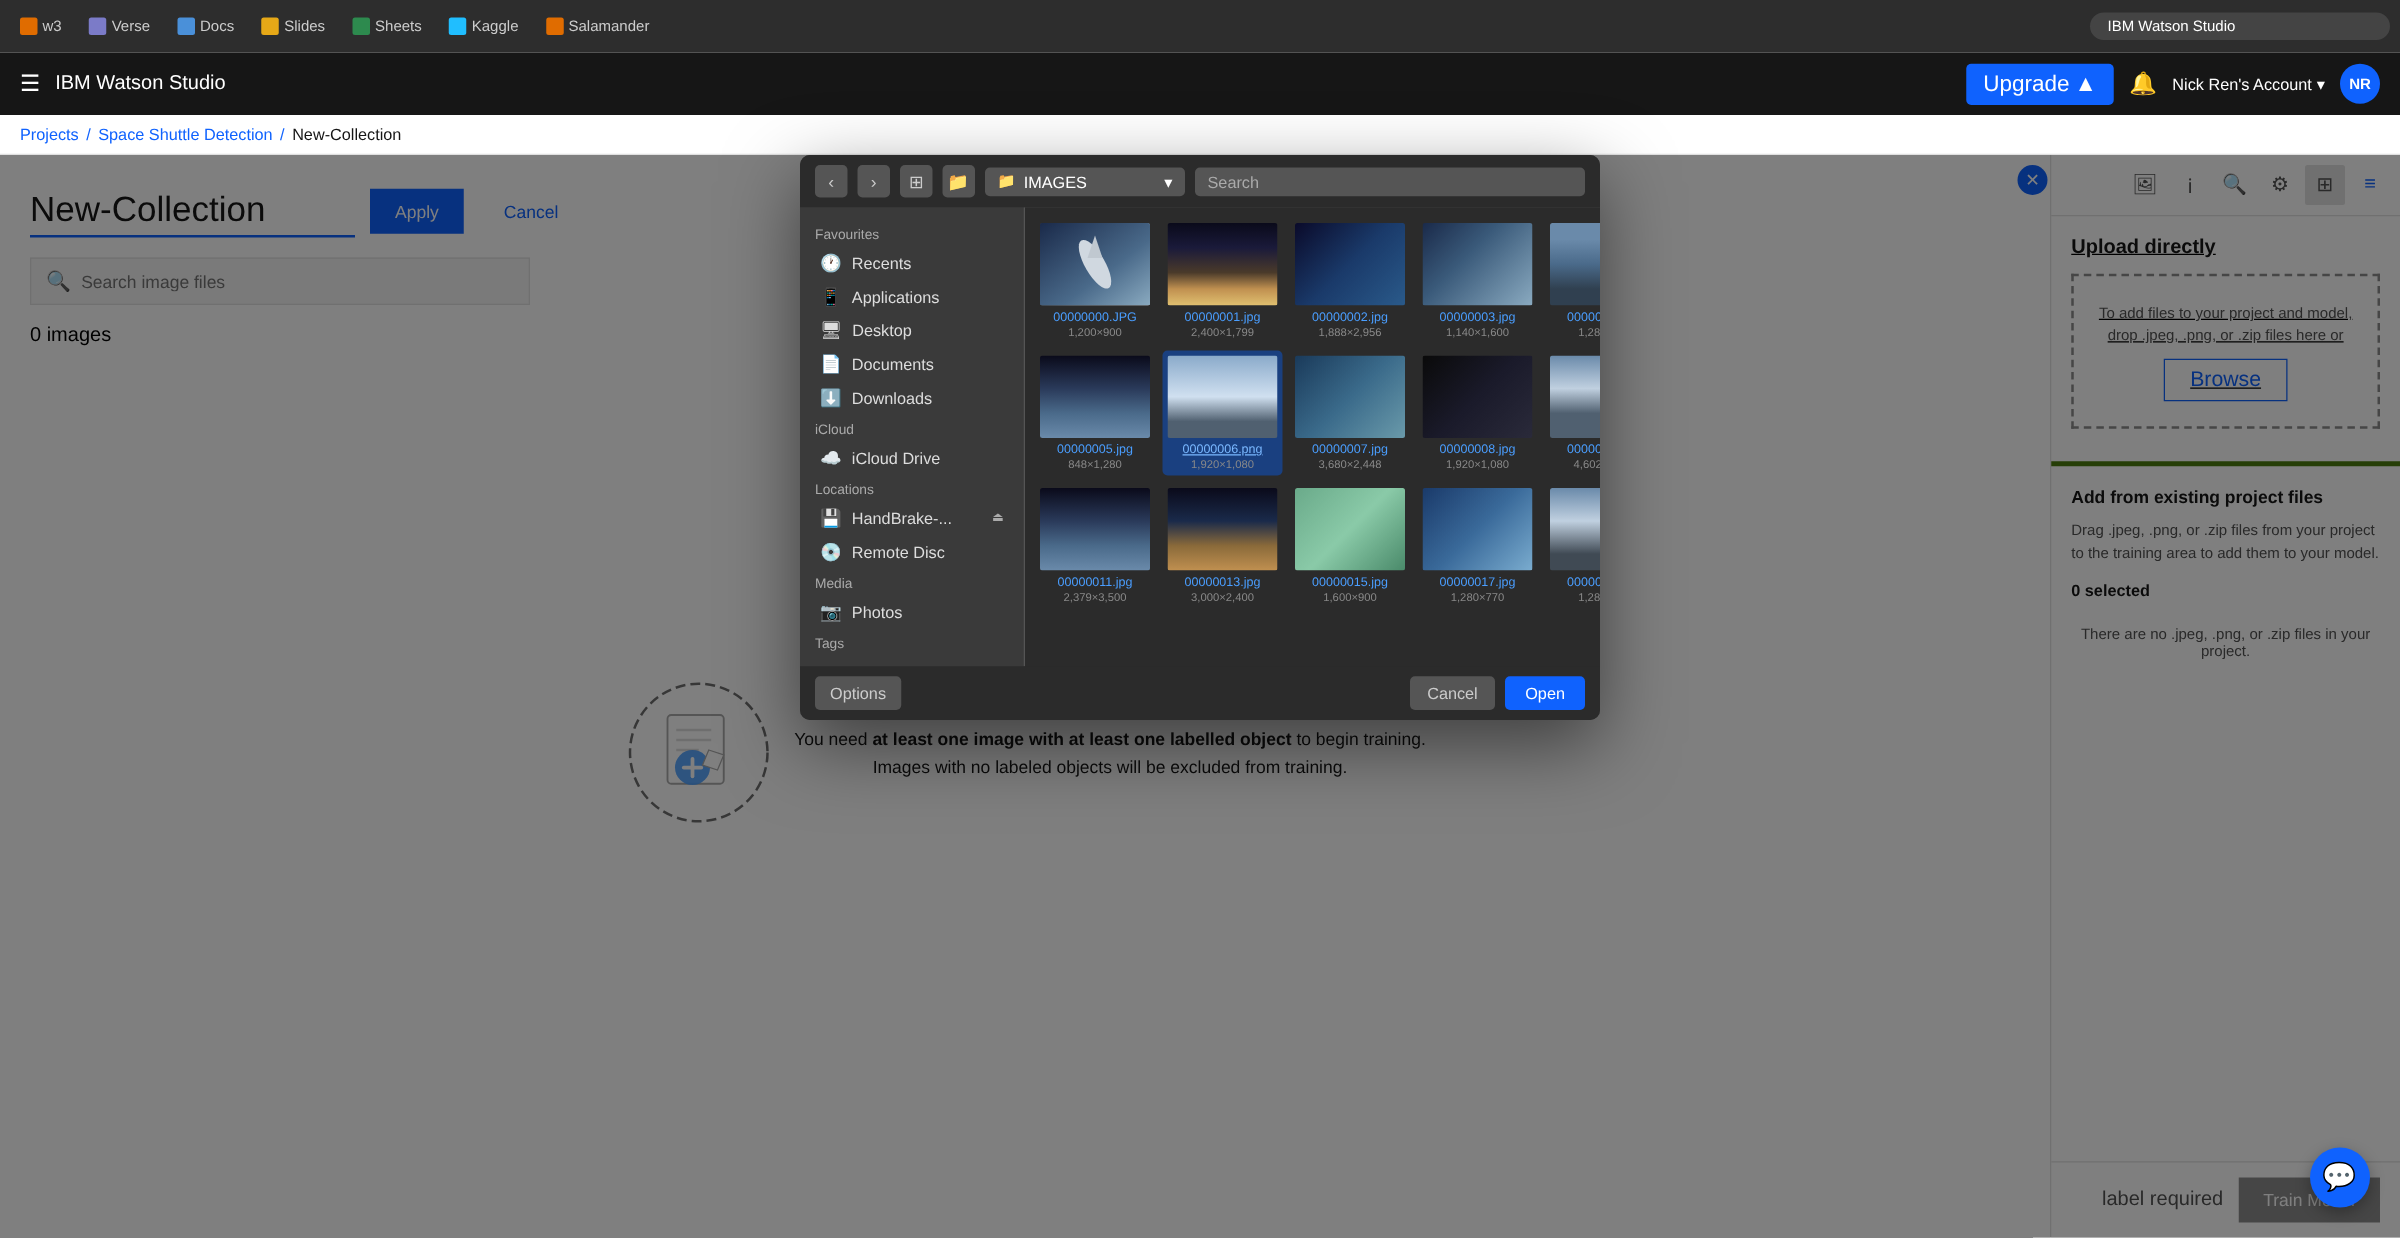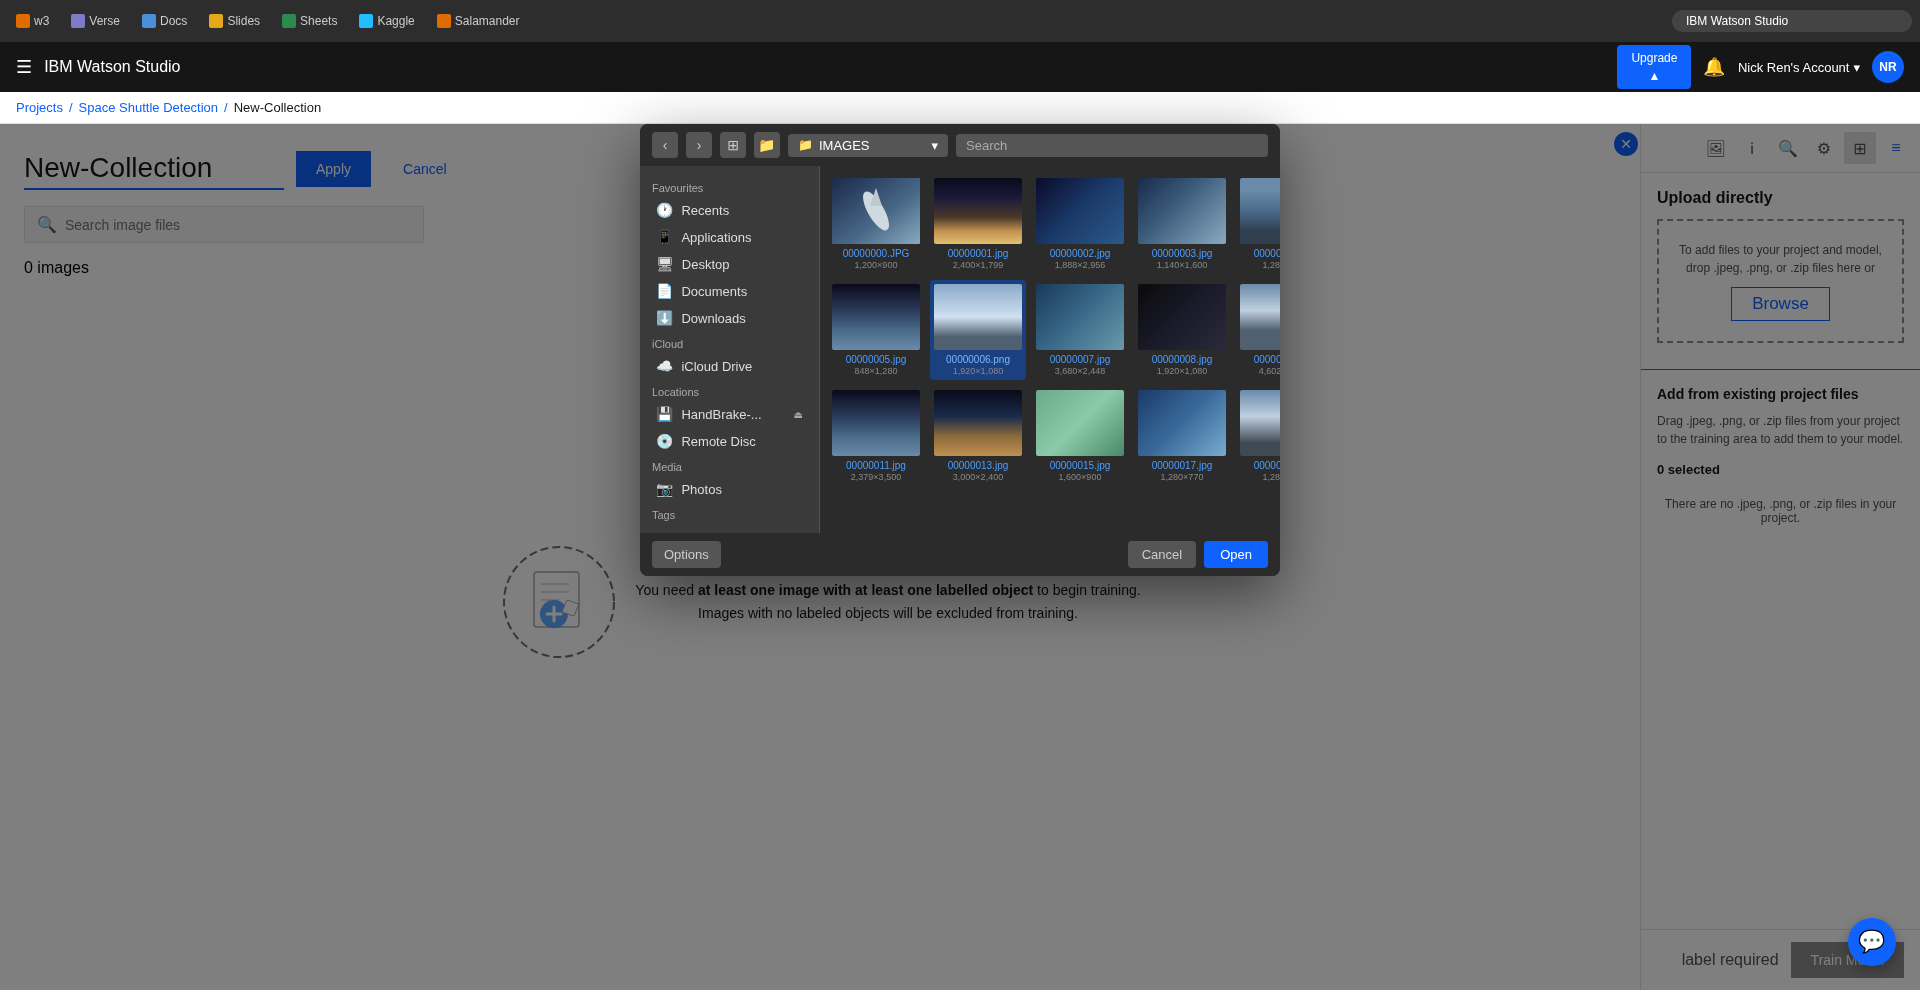--- a/index.html
+++ b/index.html
@@ -50,26 +50,25 @@
     .hamburger { font-size: 18px; cursor: pointer; color: #fff; }
     .app-logo { font-size: 16px; font-weight: 600; color: #fff; }
     .app-logo span { color: #fff; font-weight: 300; }
     .header-right { margin-left: auto; display: flex; align-items: center; gap: 12px; }
     .upgrade-btn {
       background: #0f62fe;
       color: #fff;
       border: none;
       border-radius: 4px;
       padding: 6px 14px;
-      font-size: 12px;
+      font-size: 18px;
       cursor: pointer;
       display: flex;
       align-items: center;
       gap: 4px;
-      flex-direction: column;
     }
     .bell-icon { color: #fff; font-size: 18px; cursor: pointer; }
     .account-label { color: #fff; font-size: 13px; cursor: pointer; display: flex; align-items: center; gap: 4px; }
     .avatar { width: 32px; height: 32px; border-radius: 50%; background: #0f62fe; display: flex; align-items: center; justify-content: center; color: #fff; font-size: 12px; font-weight: 600; }
 
     
     .breadcrumb {
       height: 32px;
       background: #fff;
       display: flex;
@@ -207,21 +206,22 @@
       color: #fff;
       font-size: 14px;
       cursor: pointer;
       position: absolute;
       right: 282px;
       top: 94px;
     }
 
     .upload-section {
       padding: 16px;
-      border-bottom: 1px solid #4d7c0f;
+      border-bottom: 4px solid #4d7c0f;
+      text-decoration: underline;
     }
     .upload-title { font-size: 16px; font-weight: 600; color: #161616; margin-bottom: 12px; }
     .drop-zone {
       border: 2px dashed #8d8d8d;
       padding: 20px 12px;
       text-align: center;
       font-size: 12px;
       color: #525252;
       line-height: 1.5;
       margin-bottom: 10px;
@@ -775,21 +775,21 @@
               <div style="width:100%;height:100%;background:linear-gradient(180deg,#0a0a1a 0%,#2a3a5a 40%,#4a6a8a 70%,#6a8aaa 100%);"></div>
             </div>
             <div class="file-label">00000005.jpg</div>
             <div class="file-dims">848×1,280</div>
           </div>
 
           <div class="file-item selected">
             <div class="file-thumb">
               <div style="width:100%;height:100%;background:linear-gradient(180deg,#8aaaca 0%,#d0e0f0 50%,#506070 80%);"></div>
             </div>
-            <div class="file-label" style="color:#7ab8ff;">00000006.png</div>
+            <div class="file-label" style="color:#7ab8ff;text-decoration:underline;">00000006.png</div>
             <div class="file-dims">1,920×1,080</div>
           </div>
 
           <div class="file-item">
             <div class="file-thumb">
               <div style="width:100%;height:100%;background:linear-gradient(135deg,#1a3a5a 0%,#3a6a8a 50%,#6a9aaa 100%);"></div>
             </div>
             <div class="file-label">00000007.jpg</div>
             <div class="file-dims">3,680×2,448</div>
           </div>

